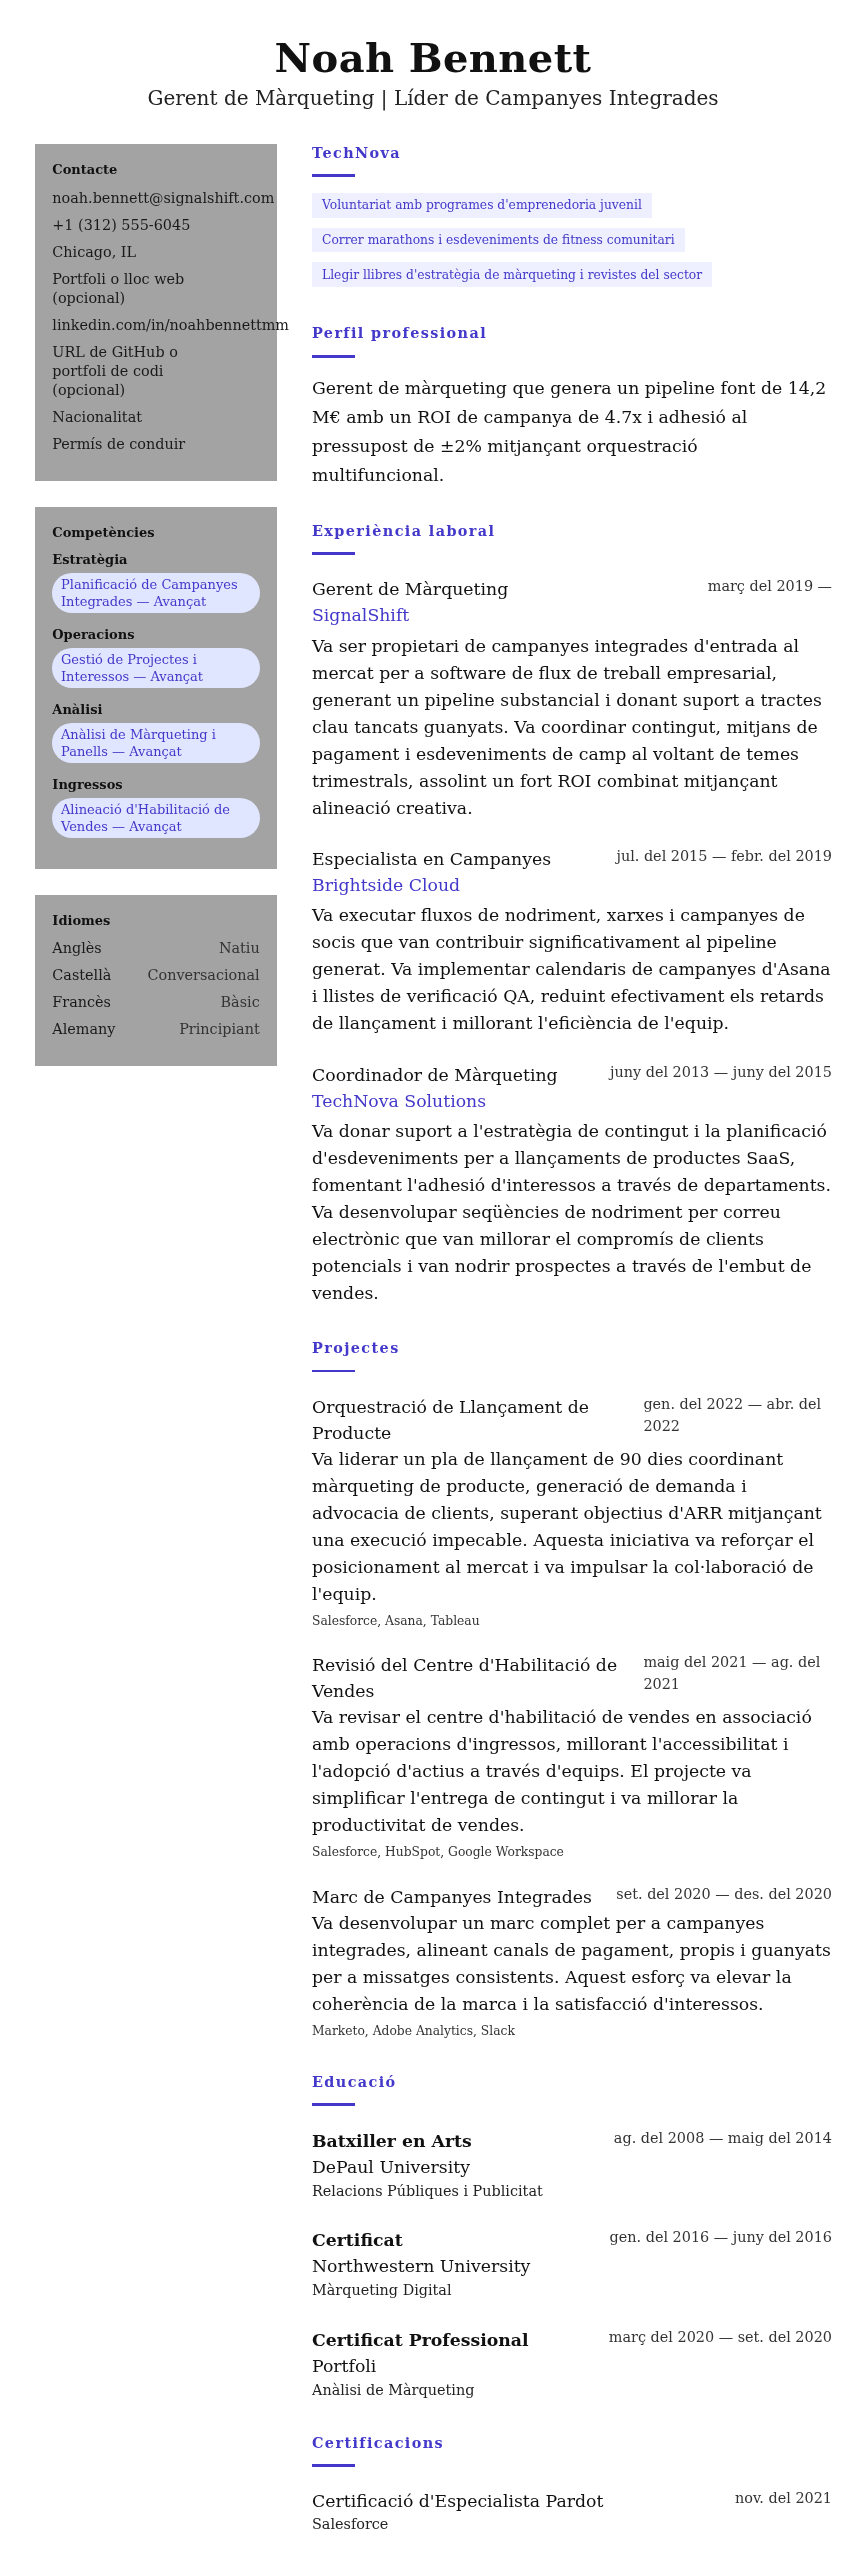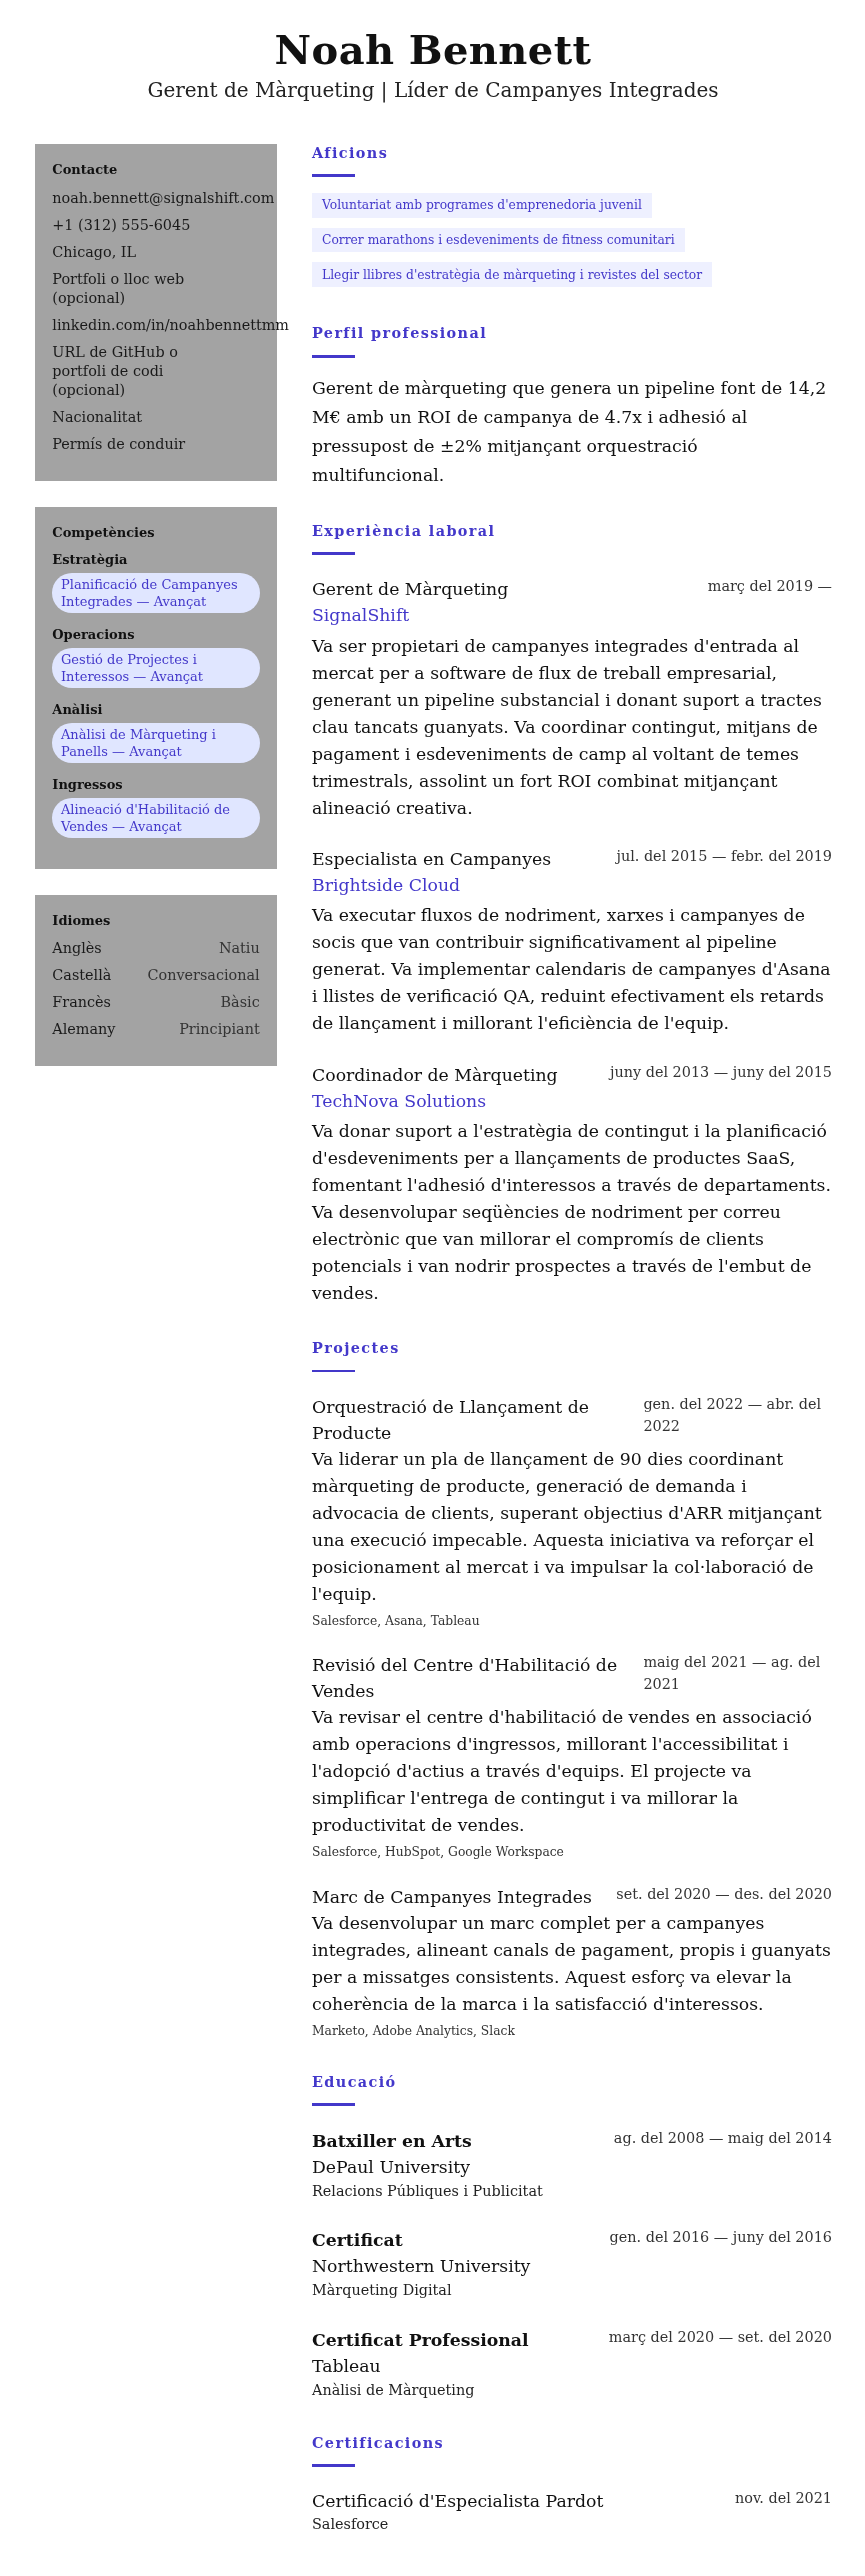--- a/index.html
+++ b/index.html
@@ -4,21 +4,21 @@
 <style>
   * { box-sizing: border-box; margin: 0; padding: 0; }
   html, body { background: #ffffff; }
   body {
     width: 866px;
     min-height: 2576px;
     font-family: "DejaVu Serif", serif;
     color: #111111;
     padding: 0 35px;
   }
-  .header { text-align: center; padding-top: 27px; height: 144px; }
+  .header { text-align: center; padding-top: 35px; height: 144px; }
   .name { font-size: 40px; font-weight: bold; line-height: 46px; letter-spacing: 0.4px; }
   .subtitle { font-size: 20px; line-height: 26px; color: #222; margin-top: 4.3px; }
 
   .layout { display: flex; align-items: flex-start; gap: 35px; }
   .sidebar { width: 242px; flex: 0 0 242px; }
   .main { width: 520px; flex: 0 0 520px; }
 
   .side-box { background: #a3a3a3; padding: 17.3px 17.3px 19px 17.3px; margin-bottom: 26px; }
   .side-title { font-size: 13px; font-weight: bold; line-height: 17.3px; margin-bottom: 10px; }
   .contact-item { font-size: 14.4px; line-height: 19px; margin-bottom: 8px; color: #1a1a1a; overflow: visible; white-space: normal; }
@@ -124,21 +124,21 @@
       <div class="lang-row">
         <span>Alemany</span>
         <span class="lang-level">Principiant</span>
       </div>
     </section>
   </aside>
 
   <main class="main">
 
     <section class="section" style="margin-bottom:27.4px">
-      <h2 class="section-title">Aficions</h2>
+      <h2 class="section-title">TechNova</h2>
       <div class="section-rule"></div>
       <div class="hobby-wrap"><span class="hobby">Voluntariat amb programes d'emprenedoria juvenil</span></div>
       <div class="hobby-wrap"><span class="hobby">Correr marathons i esdeveniments de fitness comunitari</span></div>
       <div class="hobby-wrap"><span class="hobby">Llegir llibres d'estratègia de màrqueting i revistes del sector</span></div>
     </section>
 
     <section class="section">
       <h2 class="section-title">Perfil professional</h2>
       <div class="section-rule"></div>
       <p class="profile-text">Gerent de màrqueting que genera un pipeline font de 14,2 M€ amb un ROI de campanya de 4.7x i adhesió al pressupost de ±2% mitjançant orquestració multifuncional.</p>
@@ -228,21 +228,21 @@
         </div>
         <div class="edu-school">Northwestern University</div>
         <div class="edu-field">Màrqueting Digital</div>
       </div>
 
       <div class="edu">
         <div class="entry-head">
           <div class="edu-degree">Certificat Professional</div>
           <div class="entry-date">març del 2020 — set. del 2020</div>
         </div>
-        <div class="edu-school">Tableau</div>
+        <div class="edu-school">Portfoli</div>
         <div class="edu-field">Anàlisi de Màrqueting</div>
       </div>
     </section>
 
     <section class="section">
       <h2 class="section-title">Certificacions</h2>
       <div class="section-rule" style="margin-bottom:21.6px"></div>
       <div class="edu">
         <div class="entry-head">
           <div class="cert-title">Certificació d'Especialista Pardot</div>

